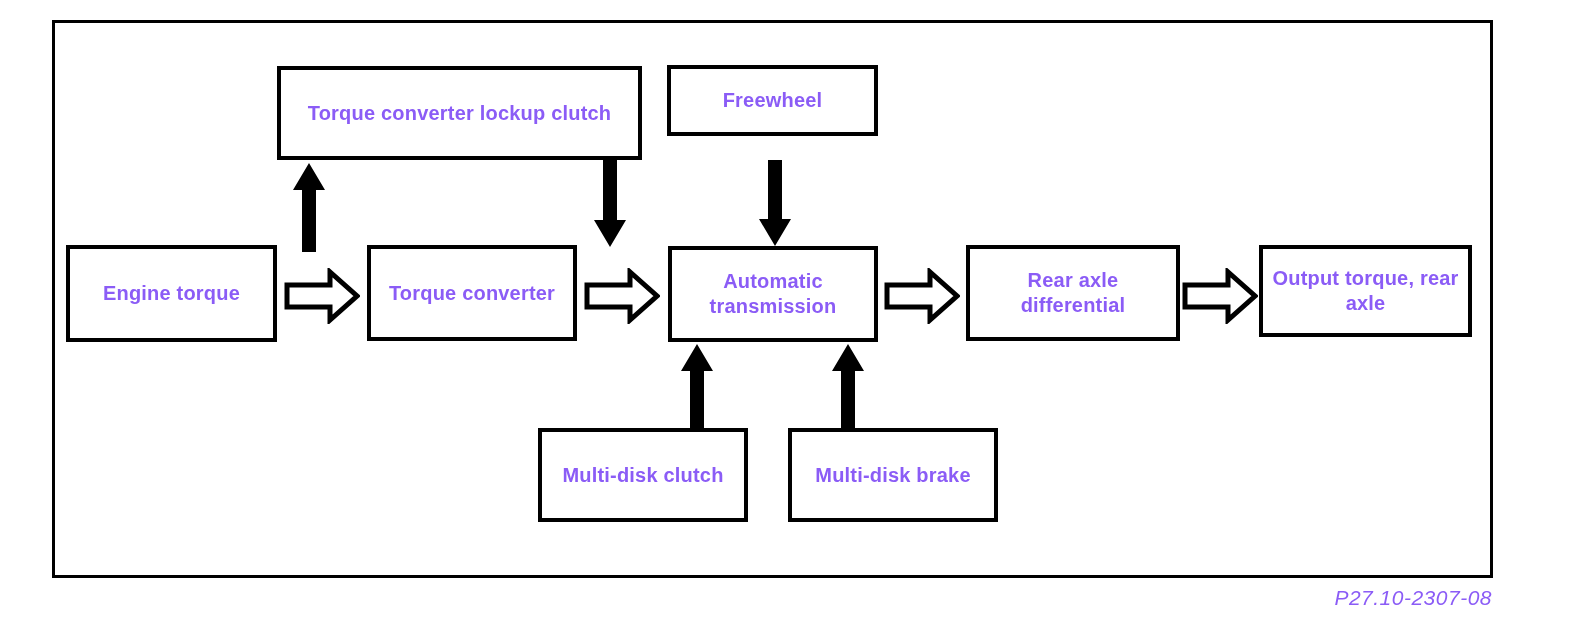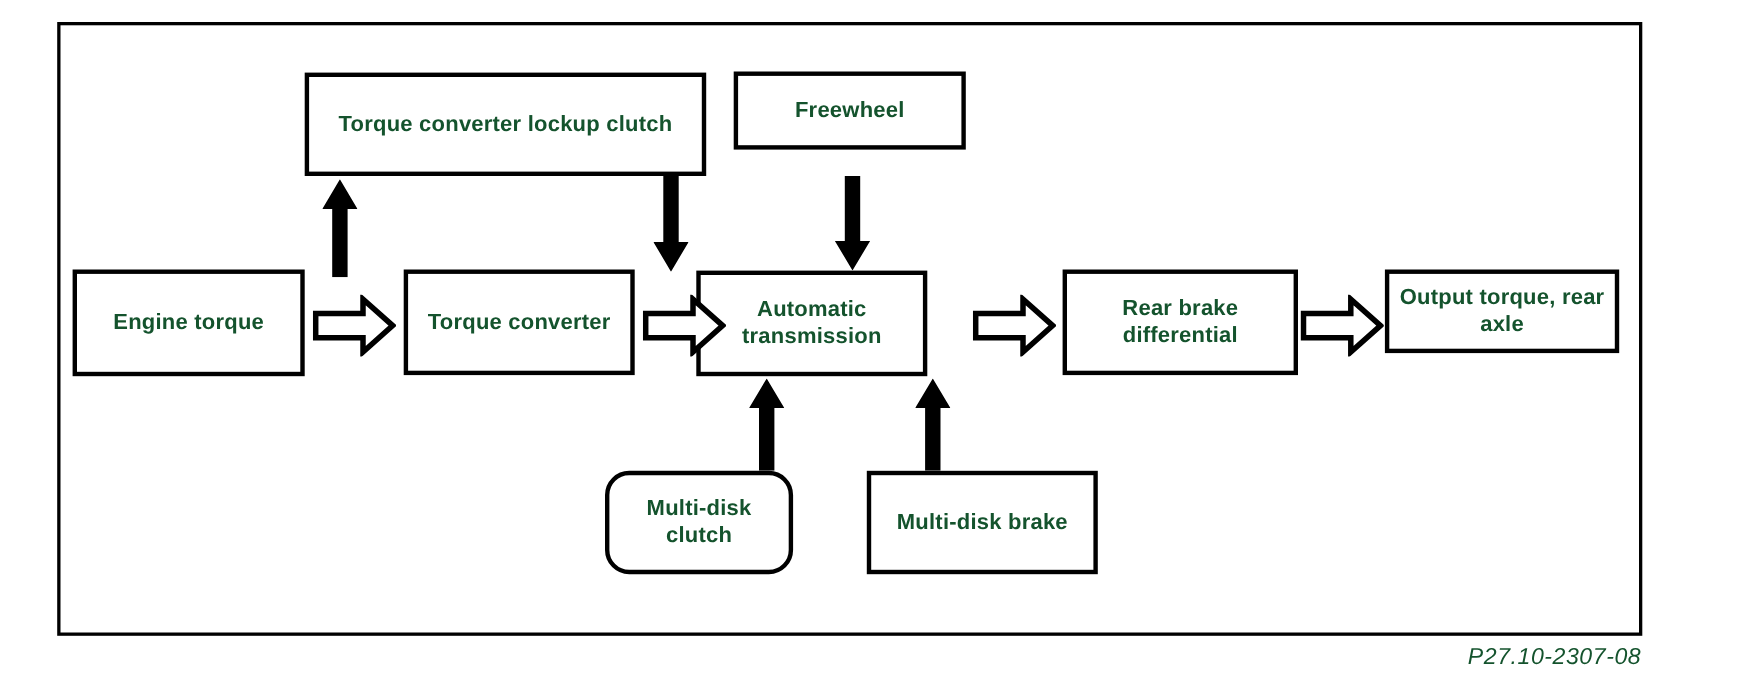--- a/index.html
+++ b/index.html
@@ -6,21 +6,21 @@
     margin: 0;
     padding: 0;
     background: #ffffff;
   }
   .stage {
     position: relative;
     width: 1584px;
     height: 620px;
     background: #ffffff;
     font-family: "Liberation Sans", sans-serif;
-    color: #14532d;
+    color: #8b5cf6;
     overflow: hidden;
   }
   .frame {
     position: absolute;
     left: 52px;
     top: 20px;
     width: 1441px;
     height: 558px;
     border: 3px solid #000000;
     box-sizing: border-box;
@@ -37,28 +37,28 @@
     text-align: center;
     font-weight: bold;
     font-size: 20px;
     line-height: 25px;
     padding: 4px 6px;
     letter-spacing: 0.2px;
   }
   
   .n-engine        { left: 66px;   top: 245px; width: 211px; height: 97px; }
   .n-converter     { left: 367px;  top: 245px; width: 210px; height: 96px; }
-  .n-transmission  { left: 633px;  top: 246px; width: 210px; height: 96px; }
+  .n-transmission  { left: 668px;  top: 246px; width: 210px; height: 96px; }
   .n-differential  { left: 966px;  top: 245px; width: 214px; height: 96px; }
-  .n-output        { left: 1259px; top: 245px; width: 213px; height: 76px; }
+  .n-output        { left: 1259px; top: 245px; width: 213px; height: 92px; }
   
   .n-lockup        { left: 277px;  top: 66px;  width: 365px; height: 94px; }
   .n-freewheel     { left: 667px;  top: 65px;  width: 211px; height: 71px; }
   
-  .n-mdclutch      { left: 550px;  top: 428px; width: 171px; height: 94px; border-radius: 22px; }
+  .n-mdclutch      { left: 538px;  top: 428px; width: 210px; height: 94px; }
   .n-mdbrake       { left: 788px;  top: 428px; width: 210px; height: 94px; }
 
   .arrow-svg { position: absolute; display: block; }
 
   .code-label {
     position: absolute;
     left: 1272px;
     top: 586px;
     width: 220px;
     text-align: right;
@@ -85,21 +85,21 @@
   <div class="node n-engine">
     <span>Engine torque</span>
   </div>
   <div class="node n-converter">
     <span>Torque converter</span>
   </div>
   <div class="node n-transmission">
     <span>Automatic transmission</span>
   </div>
   <div class="node n-differential">
-    <span>Rear brake differential</span>
+    <span>Rear axle differential</span>
   </div>
   <div class="node n-output">
     <span>Output torque, rear axle</span>
   </div>
 
   <div class="node n-mdclutch">
     <span>Multi-disk clutch</span>
   </div>
   <div class="node n-mdbrake">
     <span>Multi-disk brake</span>

